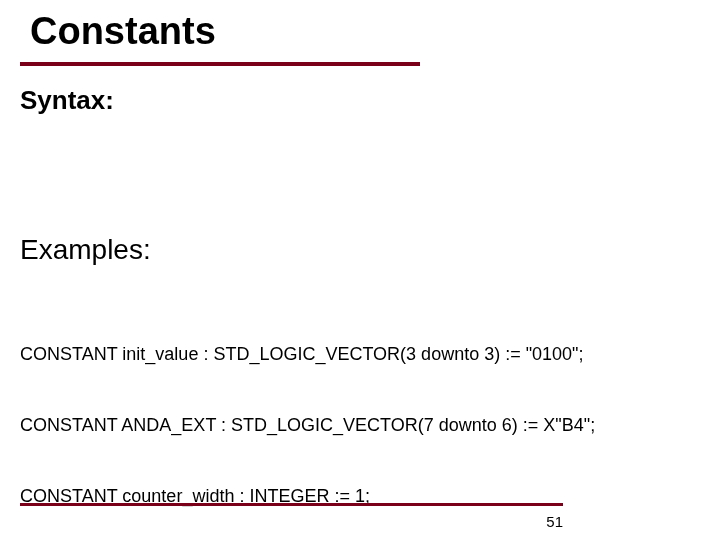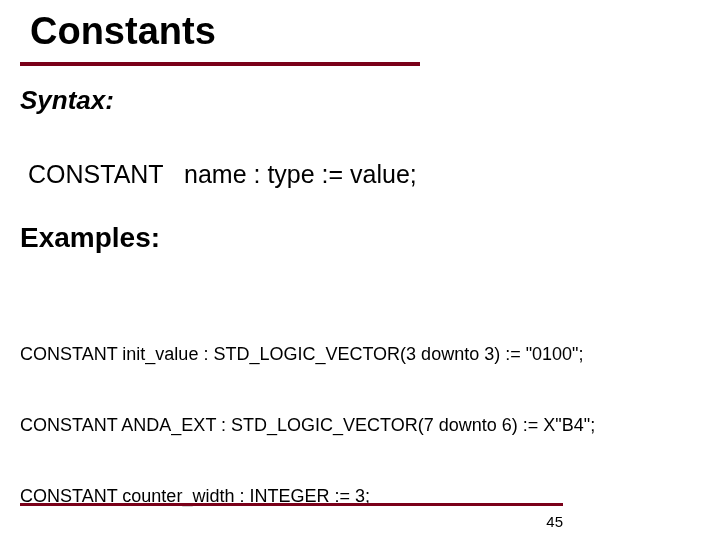--- a/index.html
+++ b/index.html
@@ -33,35 +33,34 @@
     width: 400px;
     height: 4px;
     background: #7a0019;
   }
   .syntax-heading {
     position: absolute;
     top: 85px;
     left: 20px;
     font-size: 26px;
     font-weight: bold;
-    font-style: italic;
   }
   .syntax-line {
     position: absolute;
     top: 160px;
     left: 28px;
     font-size: 25px;
     white-space: pre;
   }
   .examples-heading {
     position: absolute;
-    top: 222px;
+    top: 234px;
     left: 20px;
     font-size: 28px;
-    font-weight: bold;
+    font-weight: normal;
   }
   .examples-block {
     position: absolute;
     top: 295px;
     left: 20px;
     font-size: 18px;
     line-height: 1.32;
     white-space: pre;
   }
   .bottom-rule {
@@ -82,30 +81,29 @@
 </head>
 <body>
 
 <div class="slide">
 
   <div class="title">Constants</div>
   <div class="title-rule"></div>
 
   <div class="syntax-heading">Syntax:</div>
 
-  <div class="syntax-line">CONSTANT   name : type := value;</div>
 
   <div class="examples-heading">Examples:</div>
 
   <div class="examples-block">
     <div>CONSTANT init_value : STD_LOGIC_VECTOR(3 downto 3) := "0100";</div>
     <div>CONSTANT ANDA_EXT : STD_LOGIC_VECTOR(7 downto 6) := X"B4";</div>
-    <div>CONSTANT counter_width : INTEGER := 3;</div>
+    <div>CONSTANT counter_width : INTEGER := 1;</div>
     
     
     
   </div>
 
   <div class="bottom-rule"></div>
 
-  <div class="page-number">45</div>
+  <div class="page-number">51</div>
 
 </div>
 
 </body></html>

